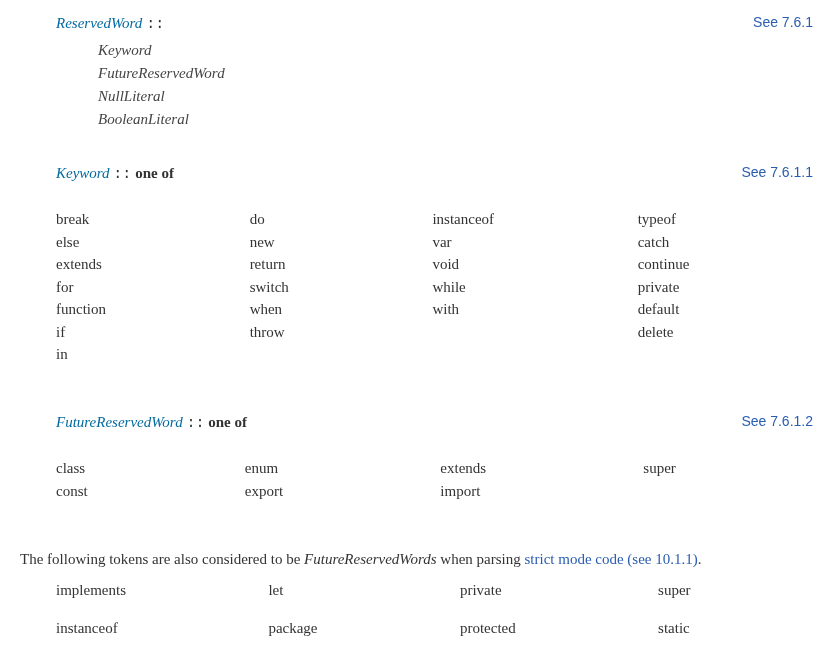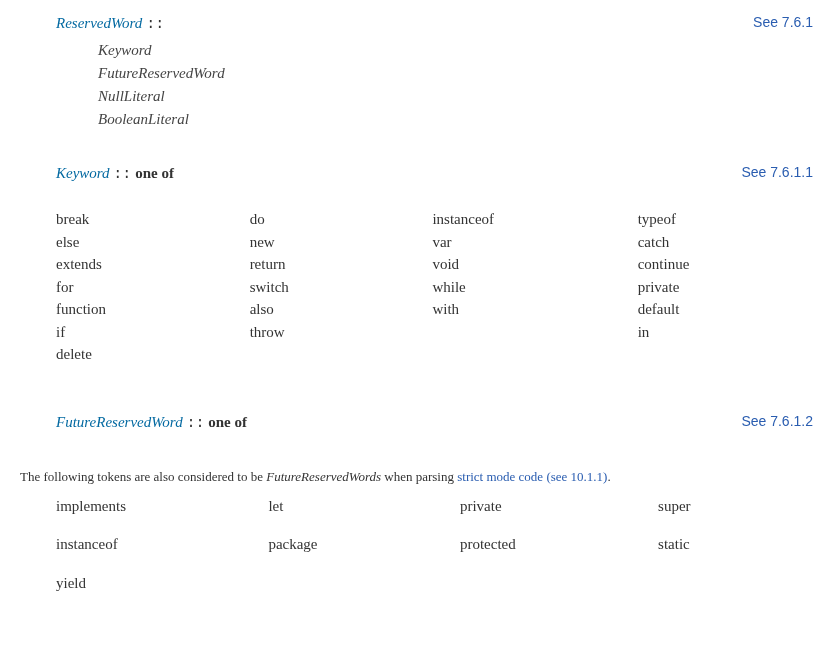--- a/index.html
+++ b/index.html
@@ -36,24 +36,24 @@
     .kw-table {
       margin-left: 36px;
       margin-top: 22px;
       display: grid;
       gap: 0 20px;
       color: #333;
       font-family: Georgia, serif;
     }
     .kw-cell { white-space: nowrap; }
     .para {
-      margin-top: 32px;
+      margin-top: 46px;
       margin-bottom: 8px;
       color: #333;
-      font-size: 13px;
+      font-size: 15px;
     }
     .para .ital { font-style: italic; }
     .para a { color: #2a5db0; text-decoration: none; cursor: pointer; }
     .strict-table {
       margin-left: 36px;
       margin-top: 6px;
       display: grid;
       gap: 16px 20px;
     }
   </style>
@@ -92,39 +92,49 @@
       <div class="kw-cell">catch</div>
       <div class="kw-cell">extends</div>
       <div class="kw-cell">return</div>
       <div class="kw-cell">void</div>
       <div class="kw-cell">continue</div>
       <div class="kw-cell">for</div>
       <div class="kw-cell">switch</div>
       <div class="kw-cell">while</div>
       <div class="kw-cell">private</div>
       <div class="kw-cell">function</div>
-      <div class="kw-cell">also</div>
+      <div class="kw-cell">when</div>
       <div class="kw-cell">with</div>
       <div class="kw-cell">default</div>
       <div class="kw-cell">if</div>
       <div class="kw-cell">throw</div>
       <div class="kw-cell">&nbsp;</div>
+      <div class="kw-cell">delete</div>
       <div class="kw-cell">in</div>
-      <div class="kw-cell">delete</div>
       <div class="kw-cell">&nbsp;</div>
     </div>
 </div>
 
 <div class="section" style="margin-top:45px;">
   <a class="see-link">See 7.6.1.2</a>
   <div class="rule-head">
     <span class="lhs">FutureReservedWord</span>
     <span class="sep">::</span>
     <span class="one-of">one of</span>
   </div>
+  <div class="kw-table" id="future-table" style="grid-template-columns: repeat(4, auto);">
+      <div class="kw-cell">class</div>
+      <div class="kw-cell">enum</div>
+      <div class="kw-cell">extends</div>
+      <div class="kw-cell">super</div>
+      <div class="kw-cell">const</div>
+      <div class="kw-cell">export</div>
+      <div class="kw-cell">import</div>
+      <div class="kw-cell">&nbsp;</div>
+    </div>
 </div>
 
 <p class="para">
   <span>The following tokens are also considered to be </span><span class="ital">FutureReservedWords</span><span> when parsing </span><a>strict mode code (see 10.1.1)</a><span>.</span>
 </p>
 <div class="strict-table" id="strict-table" style="grid-template-columns: repeat(4, auto);">
     <div class="kw-cell">implements</div>
     <div class="kw-cell">let</div>
     <div class="kw-cell">private</div>
     <div class="kw-cell">super</div>

